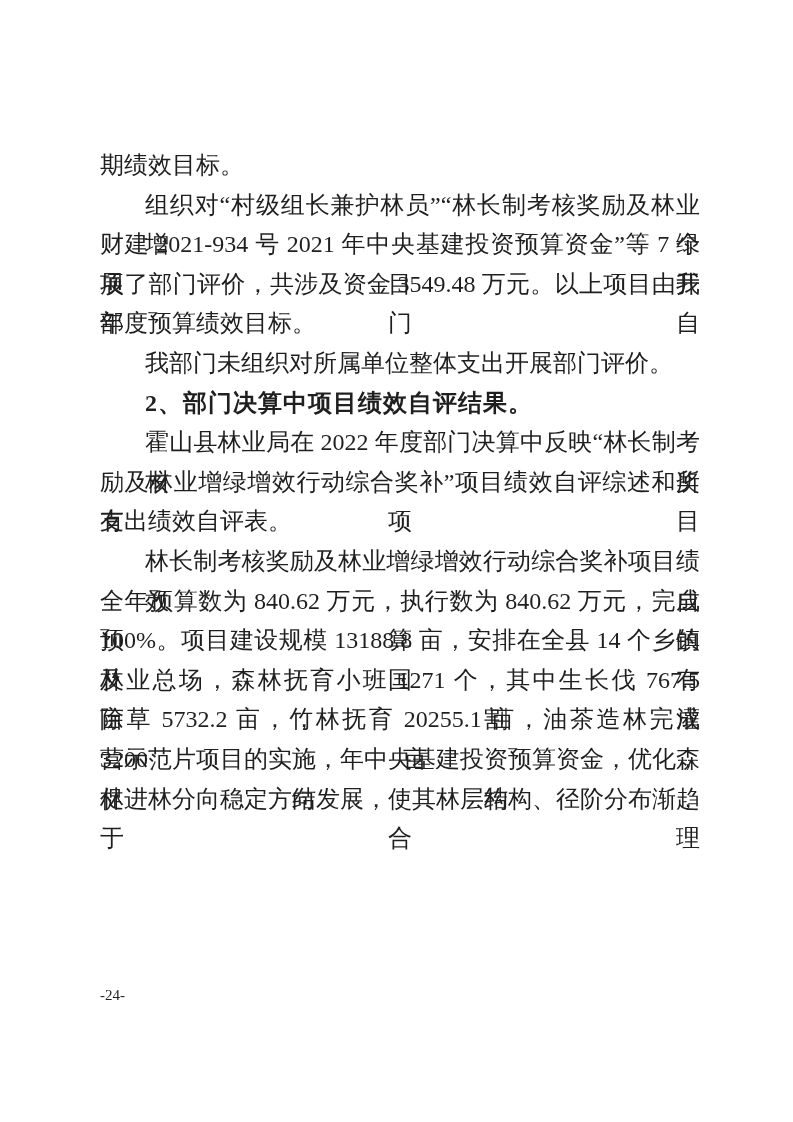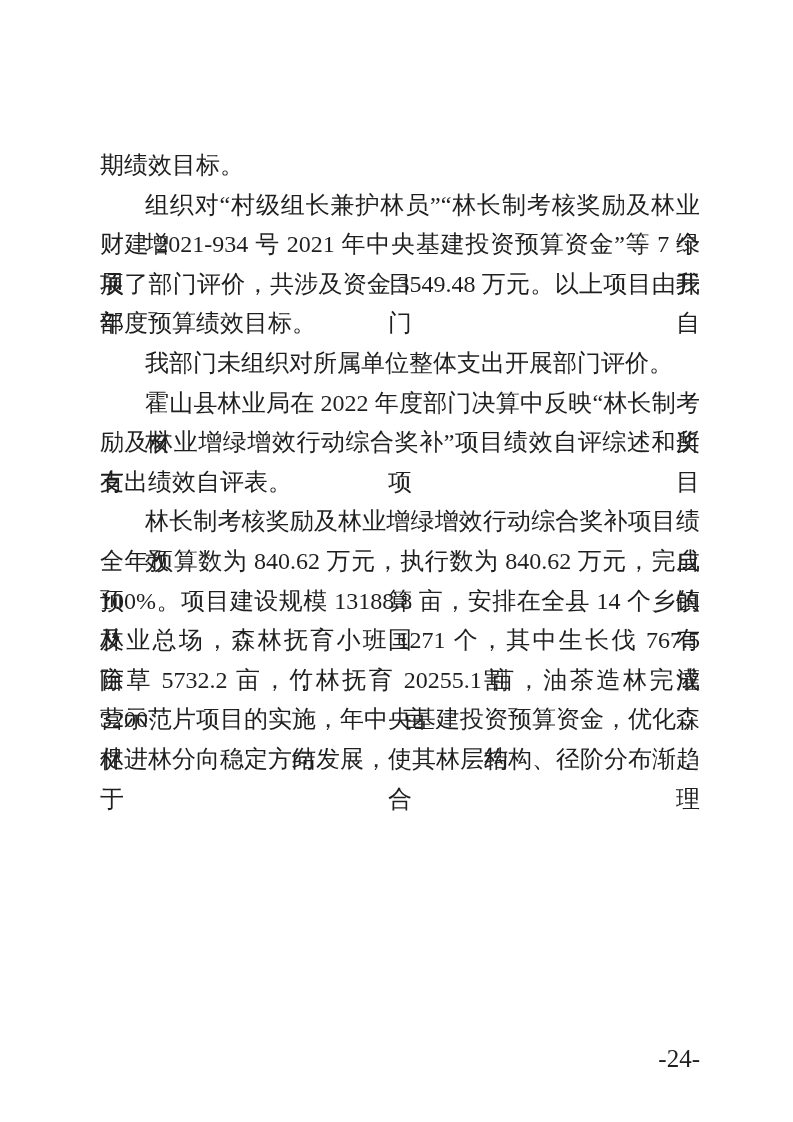--- a/index.html
+++ b/index.html
@@ -50,24 +50,24 @@
   .line.indent {
     padding-left: 45px;
   }
   .paragraph.bold .line {
     font-weight: 700;
     letter-spacing: 1px;
   }
   .page-number {
     position: absolute;
     left: 100px;
-    top: 1046px;
+    top: 982px;
     width: 600px;
-    text-align: right;
-    font-size: 25px;
+    text-align: left;
+    font-size: 15px;
     line-height: 26px;
     color: var(--ink);
   }
 </style>
 </head>
 <body>
 
 <div class="sheet">
   <div class="text-block" id="doc-body">
       <div class="paragraph">
@@ -75,20 +75,23 @@
       </div>
       <div class="paragraph">
         <div class="line justify indent">组织对“村级组长兼护林员”“林长制考核奖励及林业增绿</div>
         <div class="line justify">财建 2021-934 号 2021 年中央基建投资预算资金”等 7 个项目开</div>
         <div class="line justify">展了部门评价，共涉及资金 3549.48 万元。以上项目由我部门自</div>
         <div class="line">年度预算绩效目标。</div>
       </div>
       <div class="paragraph">
         <div class="line indent">我部门未组织对所属单位整体支出开展部门评价。</div>
       </div>
+      <div class="paragraph bold">
+        <div class="line indent">2、部门决算中项目绩效自评结果。</div>
+      </div>
       <div class="paragraph">
         <div class="line justify indent">霍山县林业局在 2022 年度部门决算中反映“林长制考核奖</div>
         <div class="line justify">励及林业增绿增效行动综合奖补”项目绩效自评综述和所有项目</div>
         <div class="line">支出绩效自评表。</div>
       </div>
       <div class="paragraph">
         <div class="line justify indent">林长制考核奖励及林业增绿增效行动综合奖补项目绩效自</div>
         <div class="line justify">全年预算数为 840.62 万元，执行数为 840.62 万元，完成预算的</div>
         <div class="line justify">100%。项目建设规模 13188.8 亩，安排在全县 14 个乡镇及国有</div>
         <div class="line justify">林业总场，森林抚育小班 1271 个，其中生长伐 767.5 亩，割灌</div>

